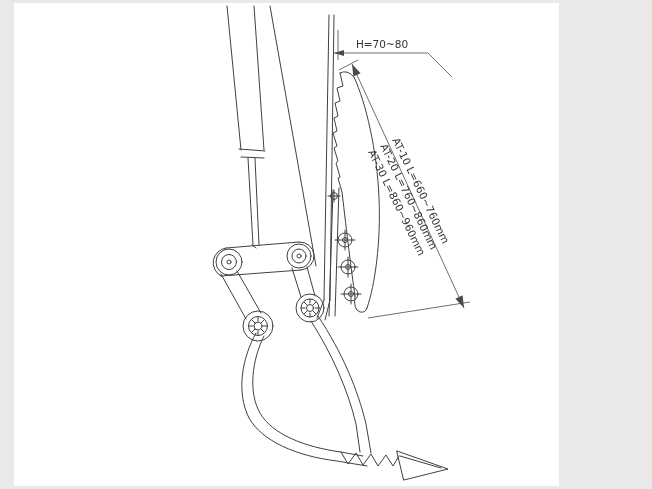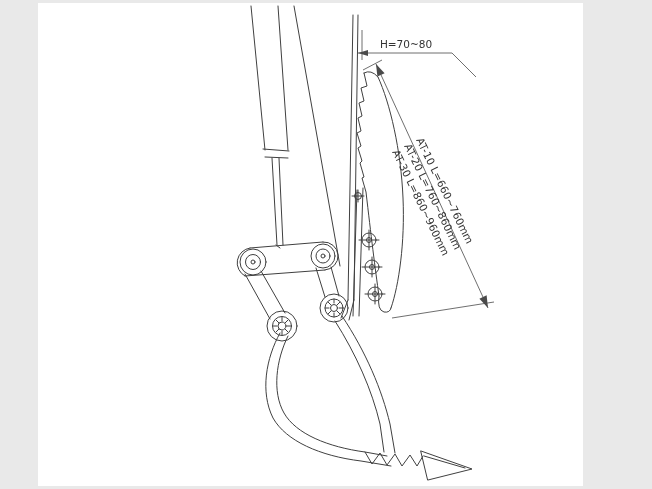--- a/index.html
+++ b/index.html
@@ -6,21 +6,20 @@
   body{
     width:652px;height:489px;
     font-family:"DejaVu Sans","Liberation Sans",sans-serif;
     background:#e9e9e9;
     overflow:hidden;
   }
   .stage{
     position:relative;
     width:573px;height:489px;
     background:#e9e9e9;
-    margin-left:24px;
   }
   .canvas{
     position:absolute;
     left:14px;top:3px;right:14px;bottom:3px;
     background:#ffffff;
   }
   svg.drawing{
     position:absolute;
     left:0;top:0;
     width:652px;height:489px;

